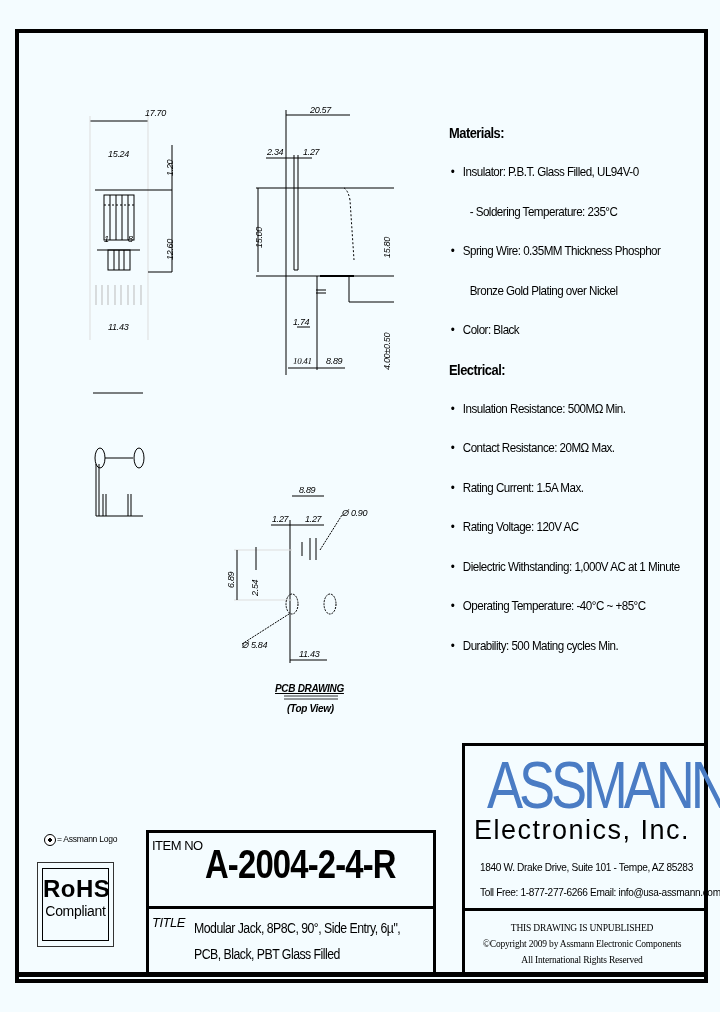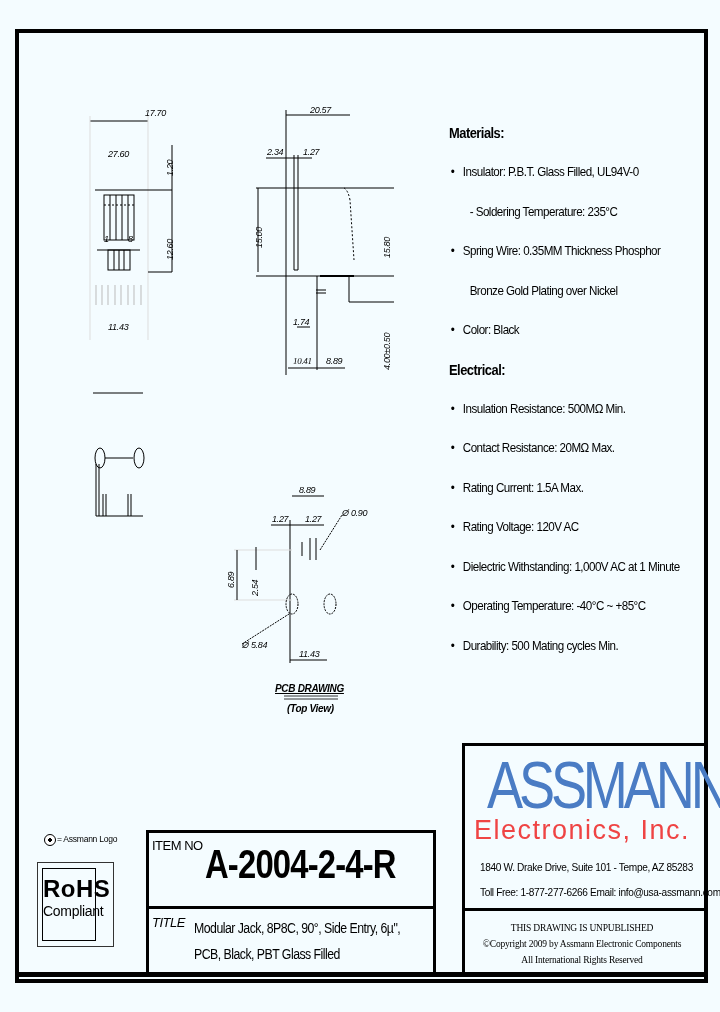--- a/index.html
+++ b/index.html
@@ -11,32 +11,32 @@
   .specs{left:449px;top:122px;width:255px;font-family:"Liberation Sans",sans-serif;font-size:13.5px;letter-spacing:-0.6px;transform:scaleX(0.86);transform-origin:left top;}
   .specs .hd{font-weight:bold;font-size:15px;height:39px;line-height:22px;}
   .specs .li{height:39.5px;line-height:22px;position:relative;padding-left:16px;white-space:nowrap;}
   .specs .li.bul::before{content:"•";position:absolute;left:2px;top:0;}
   .specs .li.sub{padding-left:24px;}
   .specs .li.cont{padding-left:24px;}
   svg{position:absolute;left:0;top:0;}
   .logo-box{left:462px;top:743px;width:242px;height:232px;border:3px solid #000;border-right:none;border-bottom:none;box-sizing:border-box;}
   .logo-top{left:465px;top:746px;width:239px;height:162px;border-bottom:3px solid #000;}
   .assmann{left:466px;top:752px;width:232px;text-align:center;color:#4a7cc4;font-family:"Liberation Sans",sans-serif;font-size:66px;line-height:66px;letter-spacing:-5px;transform:scaleX(0.82);transform-origin:center top;}
-  .electronics{left:466px;top:815px;width:232px;text-align:center;color:#ef4444;font-size:27px;letter-spacing:1.5px;}
+  .electronics{left:466px;top:815px;width:232px;text-align:center;color:#000000;font-size:27px;letter-spacing:1.5px;}
   .addr{left:466px;top:861px;width:232px;text-align:center;font-size:11.5px;letter-spacing:-0.4px;transform:scaleX(0.88);transform-origin:center top;white-space:nowrap;}
   .toll{left:466px;top:886px;width:232px;text-align:center;font-size:11.5px;letter-spacing:-0.4px;transform:scaleX(0.88);transform-origin:center top;white-space:nowrap;}
   .copy{left:466px;top:920px;width:232px;text-align:center;font-family:"Liberation Serif",serif;font-size:9.5px;line-height:16px;letter-spacing:-0.2px;}
   .title-block{left:146px;top:830px;width:290px;height:145px;border:3px solid #000;border-bottom:none;box-sizing:border-box;}
   .title-div{left:146px;top:906px;width:290px;height:3px;background:#000;}
   .item-lbl{left:152px;top:838px;font-size:13px;letter-spacing:-0.5px;}
   .item-no{left:205px;top:842px;font-weight:bold;font-size:40px;letter-spacing:-1px;transform:scaleX(0.82);transform-origin:left top;}
   .title-lbl{left:152px;top:915px;font-style:italic;font-size:13px;letter-spacing:-0.5px;}
   .title-txt{left:194px;top:915px;font-size:14px;line-height:26px;letter-spacing:-0.6px;transform:scaleX(0.88);transform-origin:left top;white-space:nowrap;}
   .rohs{left:37px;top:862px;width:77px;height:85px;border:1px solid #333;box-sizing:border-box;}
-  .rohs-in{left:42px;top:868px;width:54px;height:73px;border:1.5px solid #000;box-sizing:border-box;text-align:center;}
+  .rohs-in{left:42px;top:868px;width:67px;height:73px;border:1.5px solid #000;box-sizing:border-box;text-align:center;}
   .rohs-t{font-weight:bold;font-size:24px;line-height:28px;margin-top:6px;letter-spacing:0.5px;}
   .rohs-c{font-size:14px;line-height:16px;letter-spacing:-0.3px;}
   .logo-note{left:42px;top:833px;font-size:9.5px;letter-spacing:-0.3px;transform:scaleX(0.9);transform-origin:left top;white-space:nowrap;}
   .bottom-line{left:15px;top:972px;width:689px;height:5px;background:#000;}
   .pcb-lbl{left:275px;top:683px;font-style:italic;font-weight:bold;font-size:10px;text-decoration:underline;letter-spacing:-0.3px;}
   .pcb-sub{left:287px;top:703px;font-style:italic;font-weight:bold;font-size:10px;letter-spacing:-0.3px;}
 </style>
 </head>
 <body>
 
@@ -118,21 +118,21 @@
     <line x1="320" y1="550" x2="342" y2="515" stroke-dasharray="2,1"></line>
     <line x1="302" y1="542" x2="302" y2="556"></line>
       <line x1="310" y1="538" x2="310" y2="560"></line>
       <line x1="316" y1="538" x2="316" y2="560"></line>
     <line x1="284" y1="699" x2="338" y2="699" stroke-width="0.8"></line>
     <line x1="284" y1="696" x2="338" y2="696" stroke-width="0.8"></line>
   </g>
 </svg>
 
 <div class="abs dim" style="left:108px;top:108px;margin-left:37px;">17.70</div>
-<div class="abs dim" style="left:108px;top:149px;">27.60</div>
+<div class="abs dim" style="left:108px;top:149px;">15.24</div>
 <div class="abs dim vdim" style="left:165px;top:176px;">1.20</div>
 <div class="abs dim vdim" style="left:165px;top:260px;">12.60</div>
 <div class="abs dim" style="left:108px;top:322px;">11.43</div>
 <div class="abs dim" style="left:104px;top:234px;">1</div>
 <div class="abs dim" style="left:128px;top:234px;">8</div>
 
 <div class="abs dim" style="left:310px;top:105px;text-align:right;">20.57</div>
 <div class="abs dim" style="left:267px;top:147px;">2.34</div>
 <div class="abs dim" style="left:303px;top:147px;">1.27</div>
 <div class="abs dim vdim" style="left:254px;top:248px;">15.00</div>

